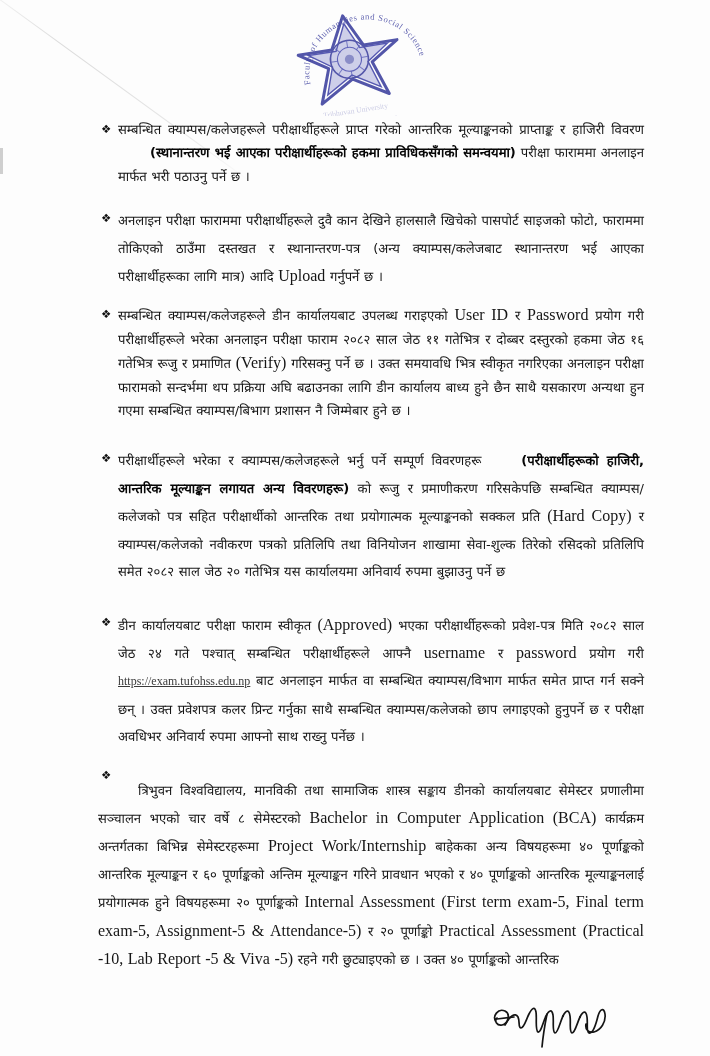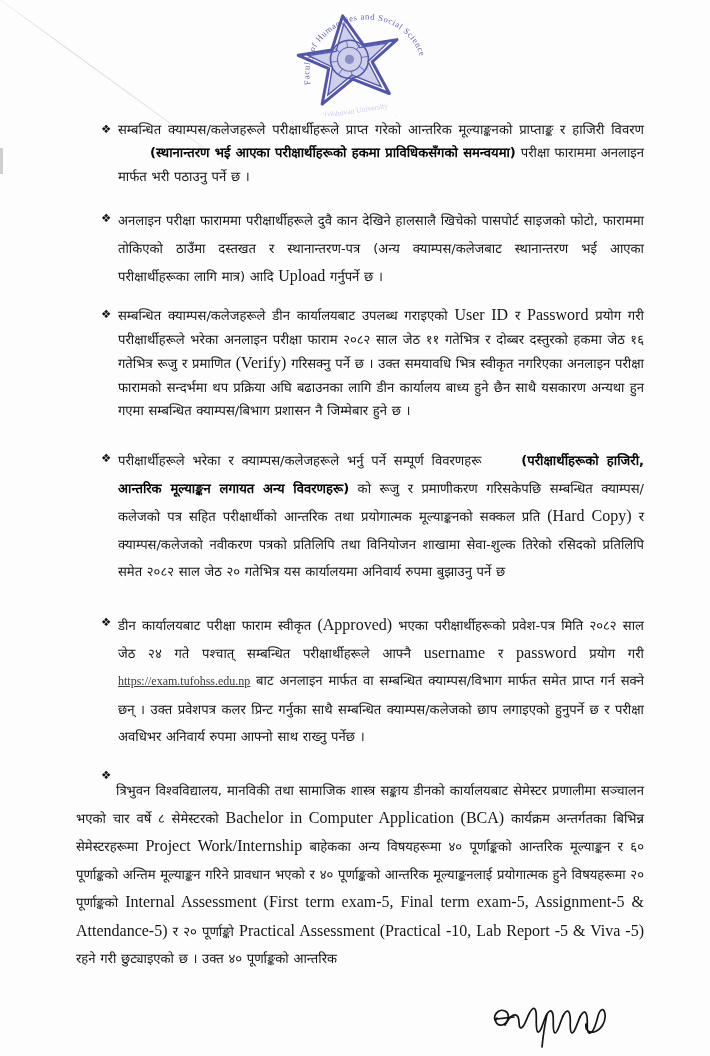--- a/index.html
+++ b/index.html
@@ -84,21 +84,21 @@
   .np b, .np strong { font-weight: bold; color: #060606; margin-left: 32px; }
   .lat { font-family: Liberation Serif, serif; font-size: 16px; }
   .lat-b { font-family: "Liberation Serif", serif; font-size: 16px; font-weight: normal; }
   .link {
     font-family: "Liberation Serif", serif;
     font-size: 12px;
     text-decoration: underline;
     color: #3a3a3a;
   }
   .indent-para {
-    padding-left: 76px;
+    padding-left: 98px;
     padding-right: 66px;
     text-indent: 40px;
   }
   .gap-sm { height: 10px; }
   .gap-md { height: 16px; }
   .gap-lg { height: 22px; }
 
   
   .signature {
     position: absolute;

